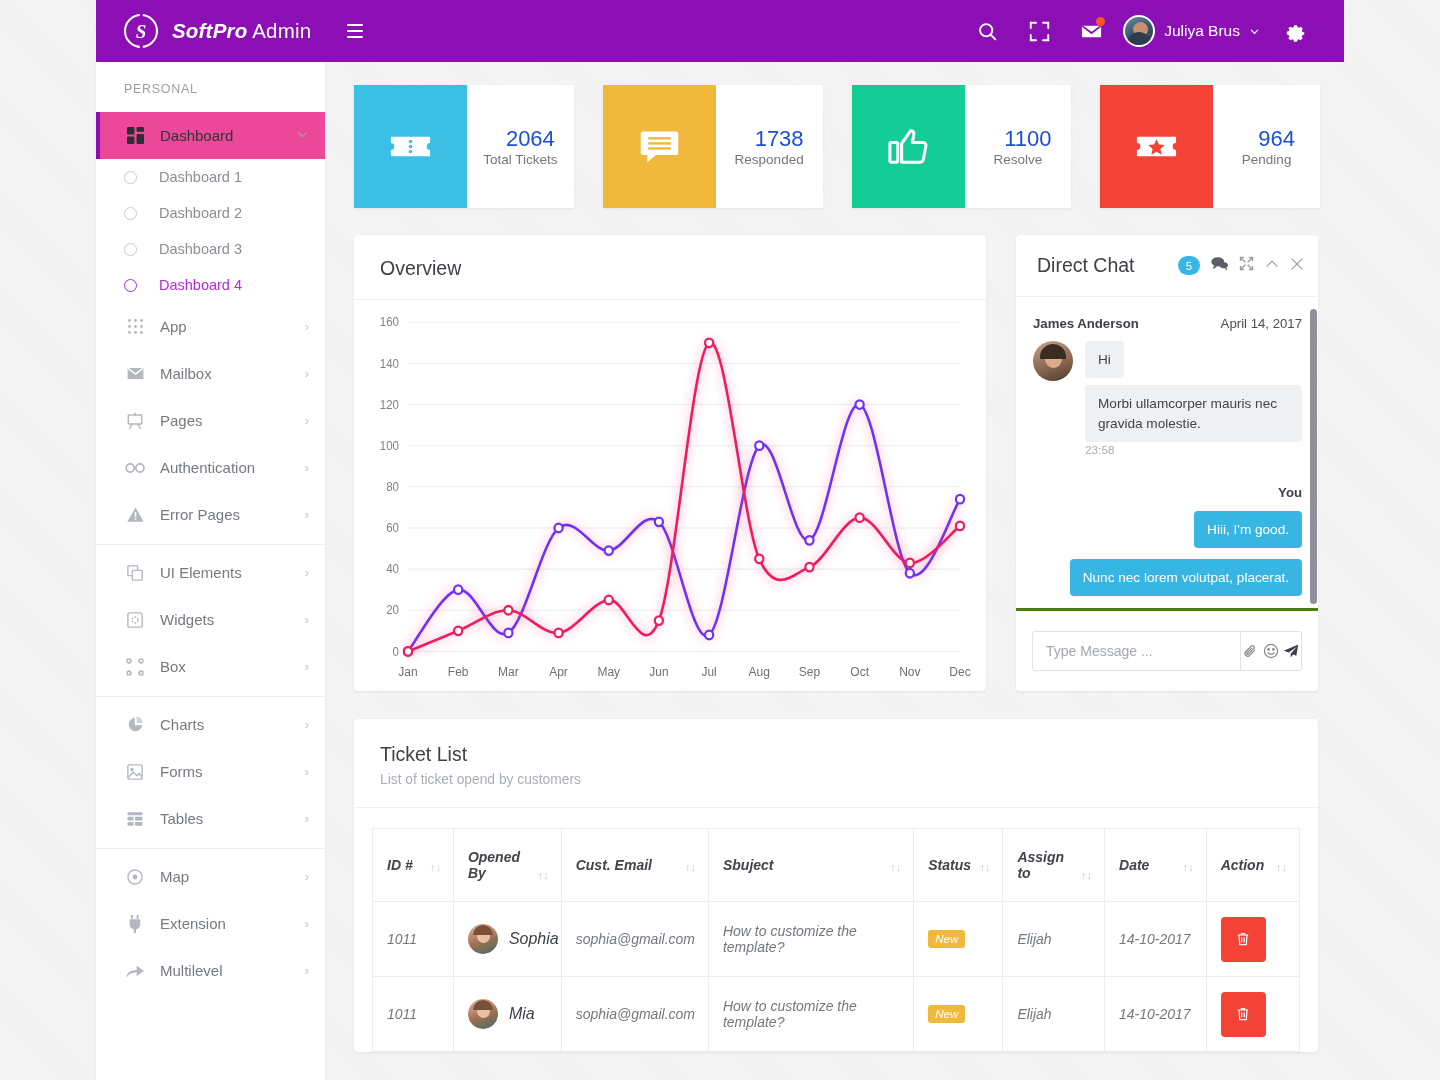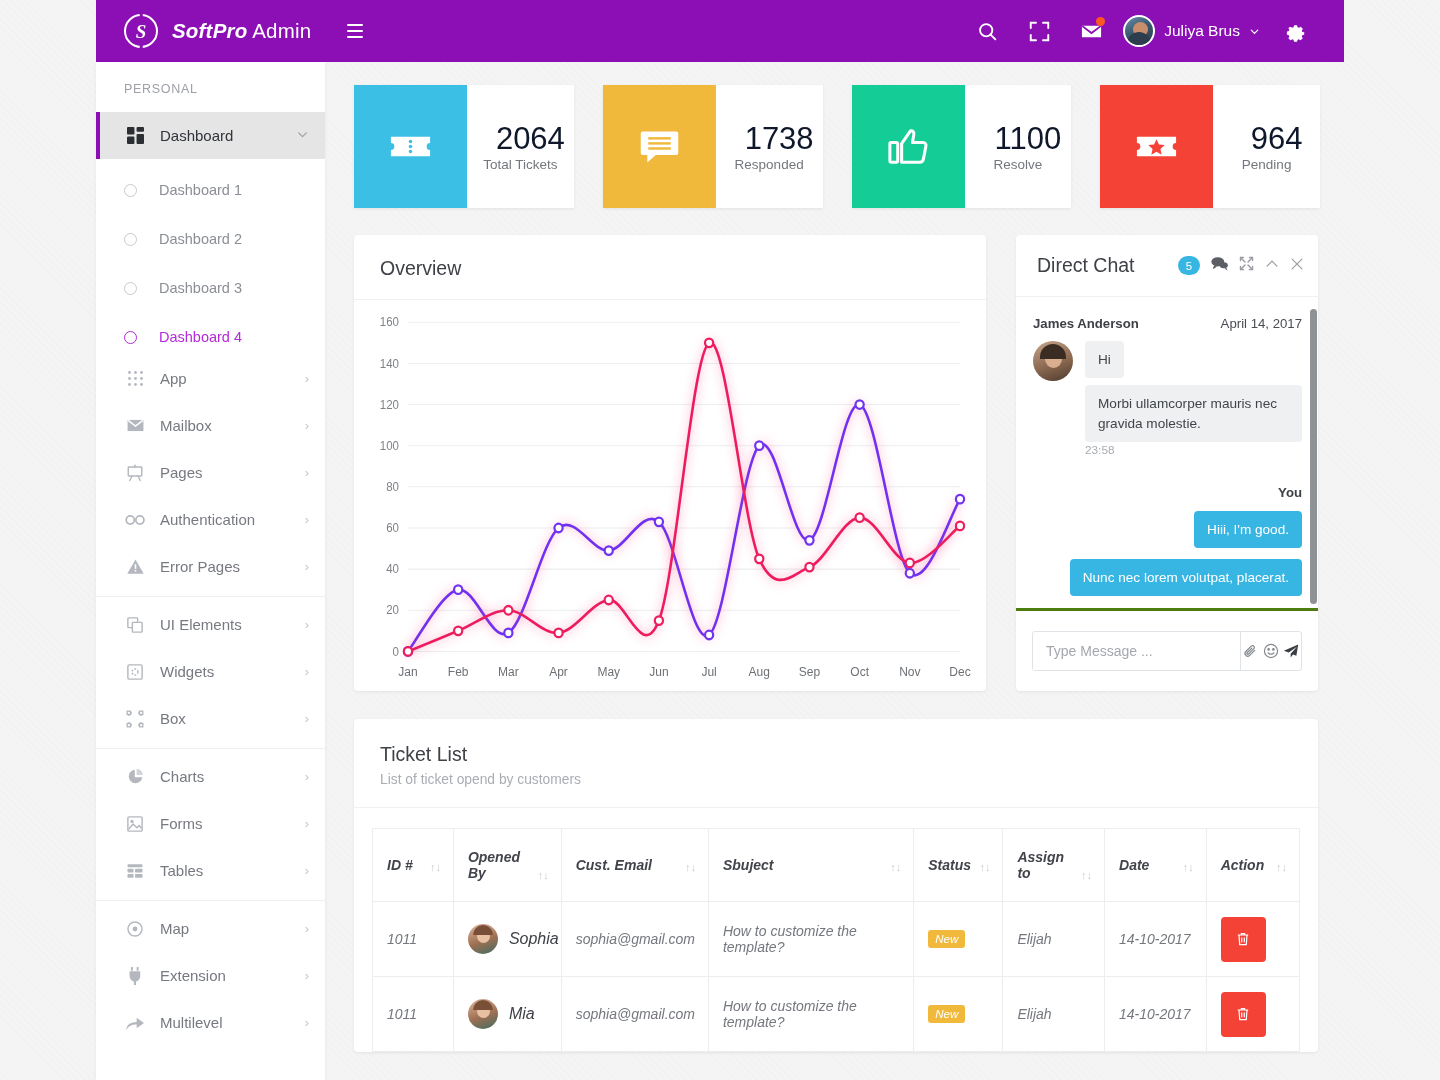--- a/index.html
+++ b/index.html
@@ -35,40 +35,40 @@
   .avatar-sm::before { content:""; position:absolute; width:15px; height:15px; border-radius:50%; background:#c98e6b; left:8px; top:5px; }
   .avatar-sm::after { content:""; position:absolute; width:24px; height:13px; border-radius:12px 12px 0 0; background:#2e3d4d; left:2px; bottom:0; }
   .username { color: #fff; font-size: 15.5px; white-space: nowrap; }
 
   
   .sidebar { position: absolute; left: 96px; top: 62px; width: 229px; height: 1018px; background: #fff; overflow: hidden; z-index: 10; box-shadow: 0 1px 4px rgba(0,0,0,.05); }
   .side-label { font-size: 12.5px; color: #9da0a6; letter-spacing: .7px; padding: 20px 0 12px 28px; }
   .nav-group { border-bottom: 1px solid #eceef0; padding: 4px 0 6px; }
   .nav-group:last-child { border-bottom: none; }
   .nav-item { height: 47px; display: flex; align-items: center; padding: 0 16px 0 28px; cursor: pointer; position: relative; }
-  .nav-item.active { background: #e5e5e5; }
+  .nav-item.active { background: #ec4899; }
   .nav-item.active::before { content: ""; position: absolute; left: 0; top: 0; bottom: 0; width: 4px; background: #8c0fb5; }
   .nav-ico { width: 22px; height: 22px; flex: none; display: flex; align-items: center; justify-content: center; color: #b4b8be; }
   .nav-text { font-size: 15px; color: #767a80; margin-left: 14px; white-space: nowrap; }
   .nav-item.active .nav-text { color: #31343a; }
   .nav-arrow { margin-left: auto; color: #c2c6cc; font-size: 13px; line-height: 1; }
-  .sub-item { height: 36px; display: flex; align-items: center; padding-left: 28px; cursor: pointer; margin-top: 13px; }
+  .sub-item { height: 36px; display: flex; align-items: center; padding-left: 28px; cursor: pointer; }
   .sub-ring { width: 13px; height: 13px; border: 1.6px solid #c6cad0; border-radius: 50%; flex: none; }
   .sub-text { font-size: 14.5px; color: #8b8f95; margin-left: 22px; }
   .sub-item.sel .sub-ring { border-color: #b32bd6; }
   .sub-item.sel .sub-text { color: #b32bd6; }
 
   
   .main { position: absolute; left: 325px; top: 62px; width: 1019px; height: 1018px; padding: 23px 24px 0 29px; }
 
   .stats { display: flex; gap: 29px; }
   .stat { flex: 1; height: 123px; display: flex; background: #fff; box-shadow: 0 1px 3px rgba(0,0,0,.07); }
   .stat-ico { width: 113px; display: flex; align-items: center; justify-content: center; color: #fff; flex: none; }
   .stat-body { flex: 1; display: flex; flex-direction: column; align-items: center; justify-content: center; }
-  .stat-num { font-size: 31px; color: #0f172a; font-weight: 400; line-height: 1.15; margin-left: 20px; }
+  .stat-num { font-size: 22px; color: #1d4ed8; font-weight: 400; line-height: 1.15; margin-left: 20px; }
   .stat-lbl { font-size: 13.5px; color: #73777d; margin-top: 1px; }
 
   .row2 { display: flex; gap: 30px; margin-top: 27px; }
   .card { background: #fff; border-radius: 4px; box-shadow: 0 1px 3px rgba(0,0,0,.07); }
   .overview { width: 632px; height: 456px; display: flex; flex-direction: column; }
   .card-head { padding: 22px 26px 19px; border-bottom: 1px solid #eef0f2; }
   .card-title { font-size: 19.5px; color: #3e4146; font-weight: 400; }
 
   
   .chart-wrap { flex: 1; position: relative; padding: 16px 14px 0 10px; }

